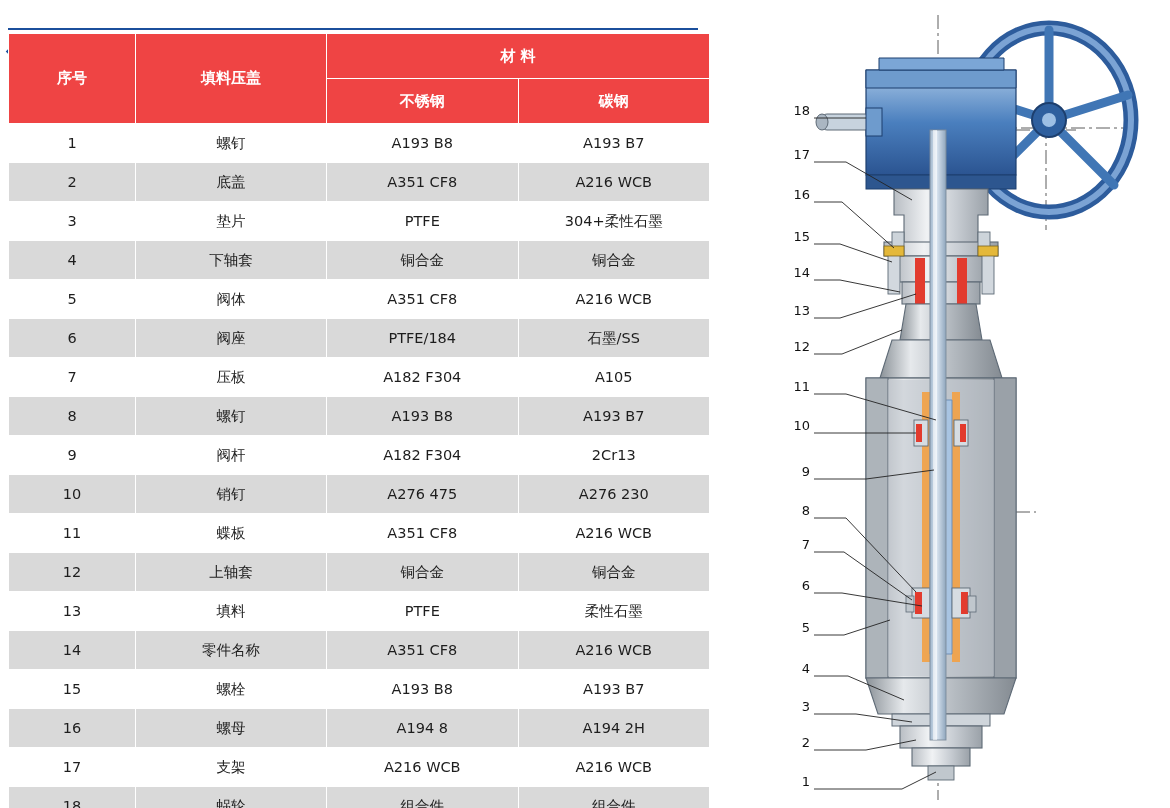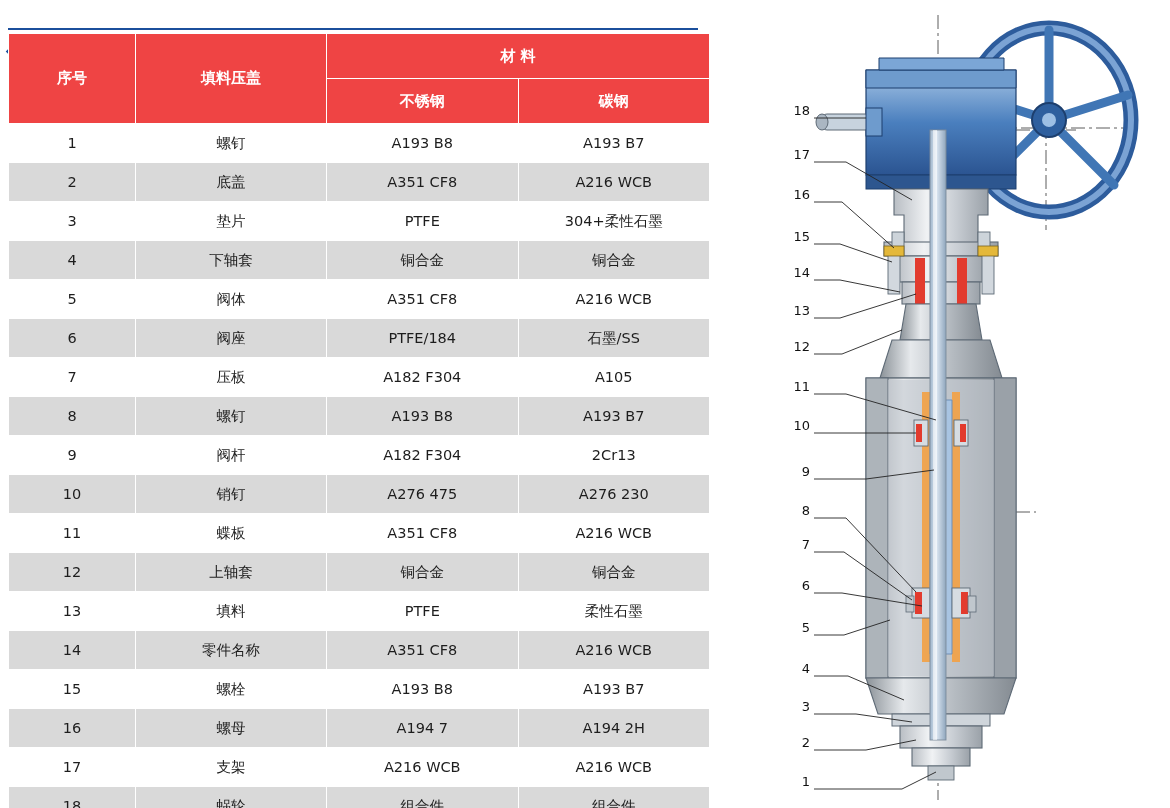--- a/index.html
+++ b/index.html
@@ -213,21 +213,21 @@
         </tr>
         <tr class="row-odd">
           <td class="col-no">15</td>
           <td class="col-name">螺栓</td>
           <td class="col-ss">A193 B8</td>
           <td class="col-cs">A193 B7</td>
         </tr>
         <tr class="row-even">
           <td class="col-no">16</td>
           <td class="col-name">螺母</td>
-          <td class="col-ss">A194 7</td>
+          <td class="col-ss">A194 8</td>
           <td class="col-cs">A194 2H</td>
         </tr>
         <tr class="row-odd">
           <td class="col-no">17</td>
           <td class="col-name">支架</td>
           <td class="col-ss">A216 WCB</td>
           <td class="col-cs">A216 WCB</td>
         </tr>
         <tr class="row-even">
           <td class="col-no">18</td>

